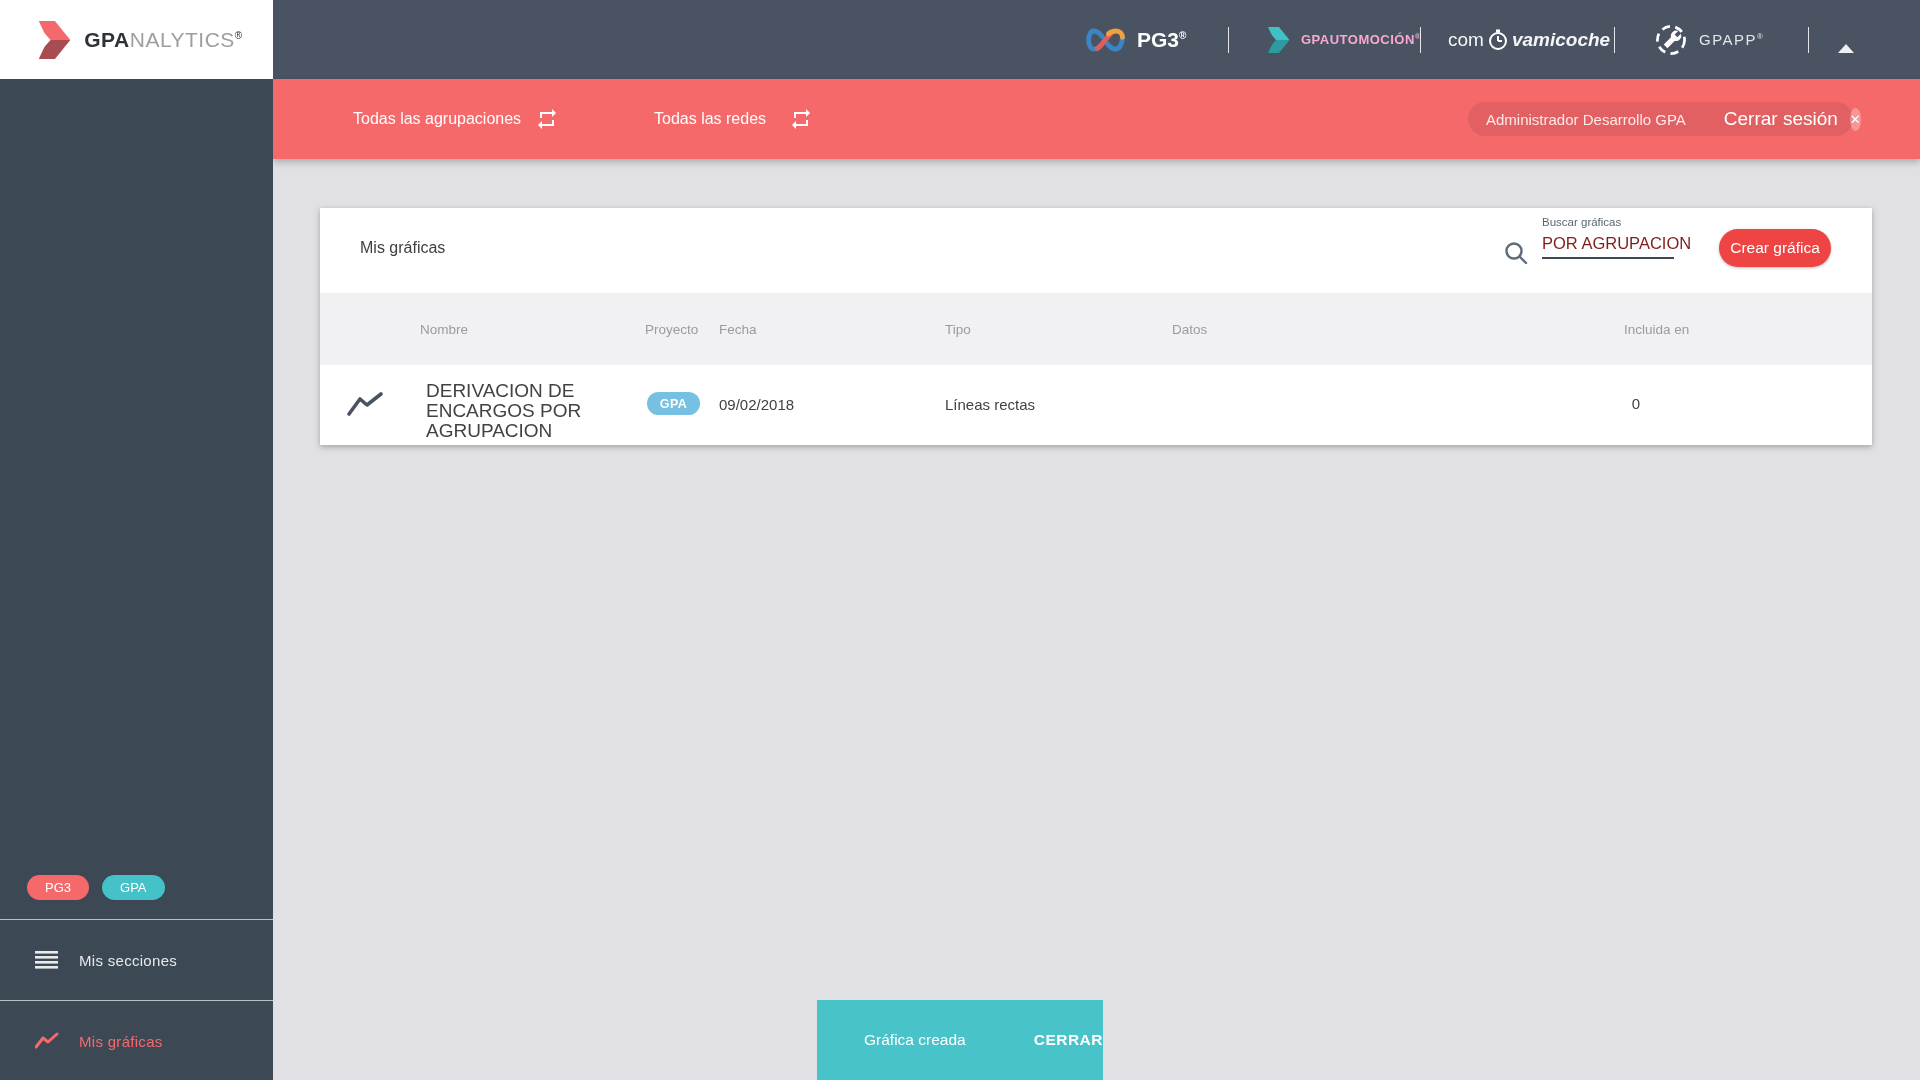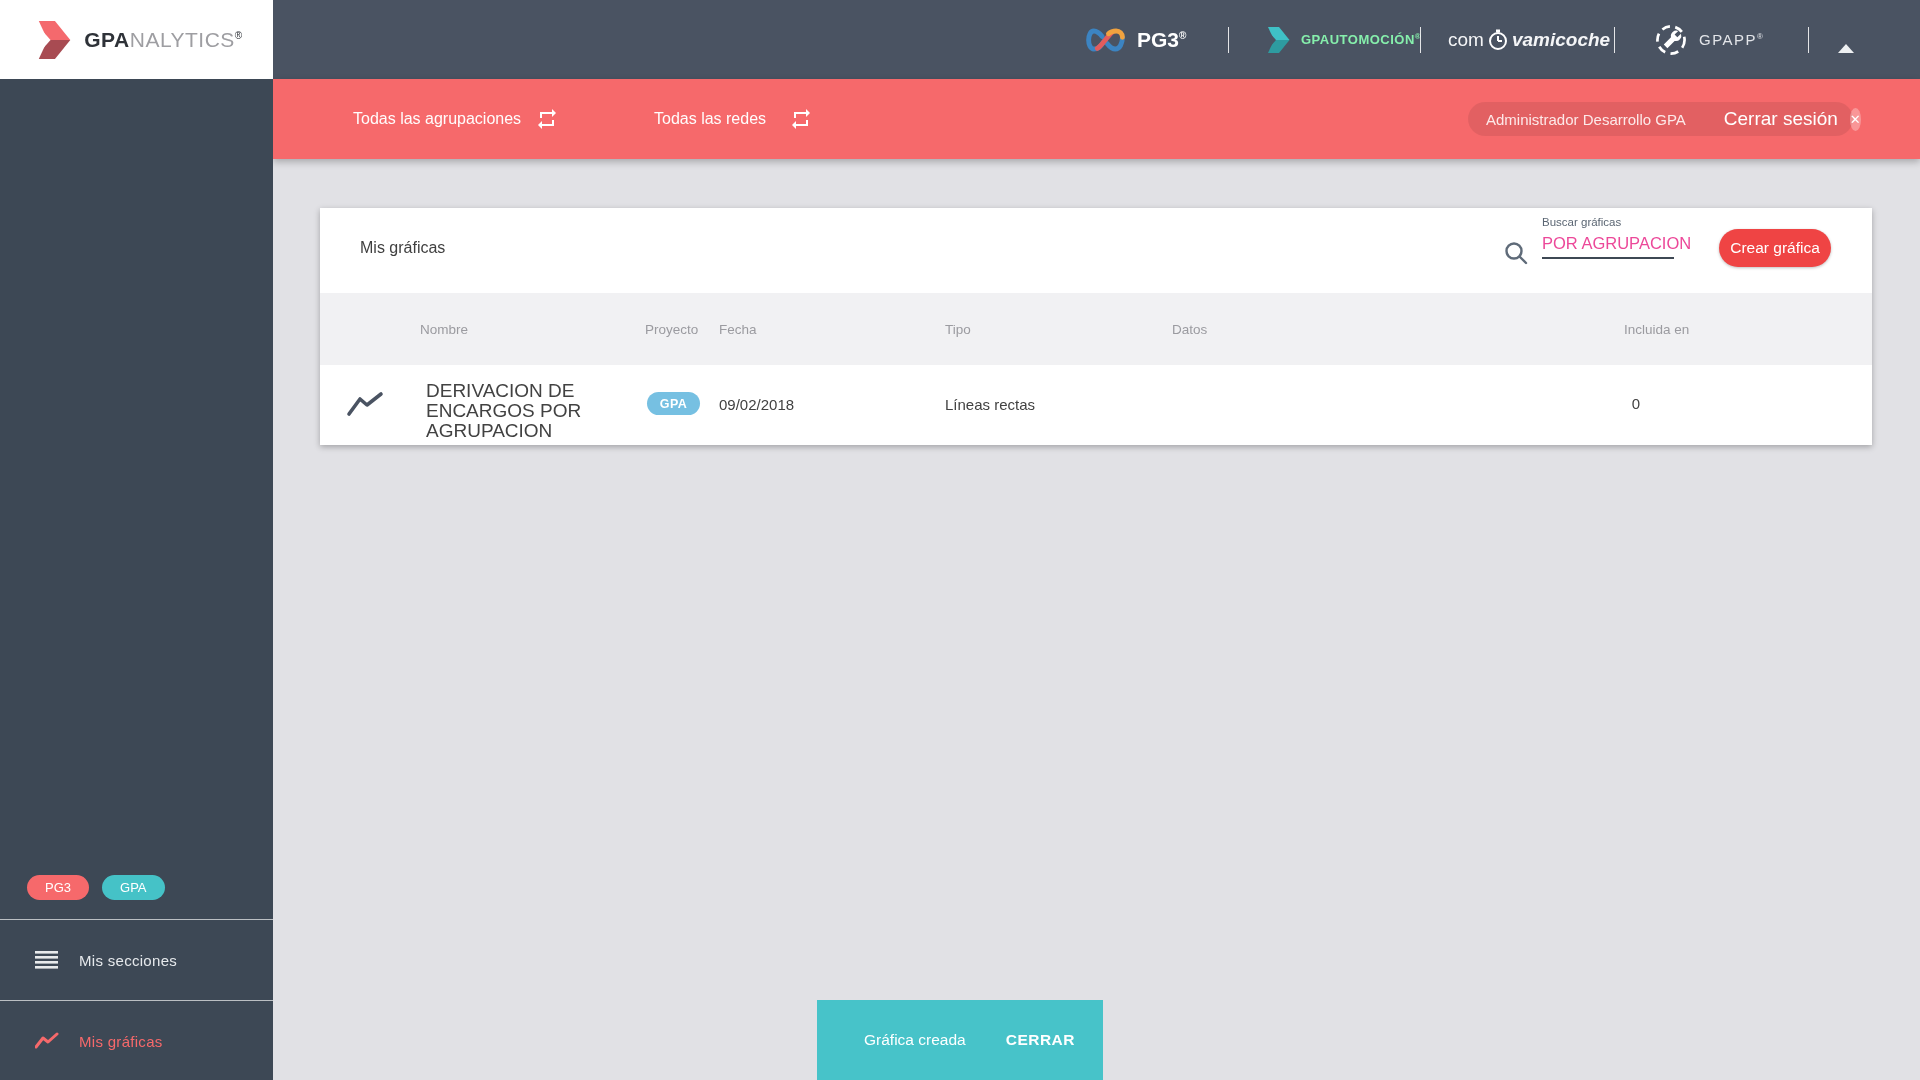--- a/index.html
+++ b/index.html
@@ -12,21 +12,21 @@
   .logobox { position:absolute; left:0; top:0; width:273px; height:79px; background:#ffffff;
              display:flex; align-items:center; justify-content:center; gap:10px; }
   .brandtext { font-size:21px; letter-spacing:0.5px; color:#9e9ea2; white-space:nowrap; }
   .brandtext b { color:#2e3238; font-weight:bold; }
   .brandtext sup { font-size:10px; color:#2e3238; }
 
   .hdr-logo { position:absolute; top:0; height:79px; display:flex; align-items:center; gap:9px; color:#fff; }
   .hdr-div { position:absolute; top:27px; width:1px; height:26px; background:rgba(255,255,255,0.85); }
   .pg3-label { font-size:21px; font-weight:bold; color:#fff; }
   .pg3-label sup { font-size:10px; }
-  .auto-label { font-size:13px; font-weight:bold; color:#86efac; letter-spacing:0.5px; }
+  .auto-label { font-size:13px; font-weight:bold; color:#f9a8d4; letter-spacing:0.5px; }
   .auto-label sup { font-size:8px; }
   .com-label { font-size:19px; color:#f4f5f7; display:flex; align-items:center; gap:3px; }
   .com-label .it { font-weight:bold; font-style:italic; }
   .gpapp-label { font-size:15px; color:#e3e5e9; letter-spacing:1.5px; }
   .gpapp-label sup { font-size:8px; }
   .hdr-caret { position:absolute; left:1838px; top:44px; width:0; height:0;
                border-left:8px solid transparent; border-right:8px solid transparent;
                border-bottom:9px solid #eef0f2; cursor:pointer; }
 
   
@@ -56,21 +56,21 @@
   .side-item .s-label { margin-left:20px; font-size:15px; color:#e6e9ec; letter-spacing:0.3px; }
   .side-item.active .s-label { color:#f6696b; }
 
   
   .card { position:absolute; left:320px; top:208px; width:1552px; height:237px; background:#ffffff;
           box-shadow:0 2px 6px rgba(0,0,0,0.28); }
   .card-title { position:absolute; left:40px; top:31px; font-size:16px; color:#3f3f3f; }
   .search-icon { position:absolute; left:1183px; top:32px; }
   .search-field { position:absolute; left:1222px; top:8px; width:132px; cursor:text; }
   .search-label { font-size:11.5px; color:#5b6673; }
-  .search-value { margin-top:6px; font-size:16.5px; color:#ec4899; white-space:nowrap; display:flex; align-items:center; }
+  .search-value { margin-top:6px; font-size:16.5px; color:#7f1d1d; white-space:nowrap; display:flex; align-items:center; }
   .caret-bar { display:inline-block; width:2px; height:18px; background:#3a424d; margin-left:1px; }
   .search-underline { margin-top:4px; width:132px; height:2px; background:#3e4854; }
   .create-btn { position:absolute; left:1399px; top:21px; width:112px; height:38px; border-radius:19px;
                 background:#ef4444; color:#fff; font-size:15.5px; border:none;
                 display:flex; align-items:center; justify-content:center; cursor:pointer;
                 box-shadow:0 1px 3px rgba(0,0,0,0.25); font-family:"Liberation Sans", sans-serif; }
 
   .thead { position:absolute; left:0; top:85px; width:1552px; height:72px; background:#f1f1f3; }
   .th { position:absolute; top:0; height:72px; display:flex; align-items:center;
         font-size:13.5px; color:#9b9ba0; }
@@ -82,21 +82,21 @@
                 display:flex; align-items:center; justify-content:center; }
   .cell-date { position:absolute; left:399px; top:31px; font-size:15px; color:#424242; }
   .cell-type { position:absolute; left:625px; top:31px; font-size:15px; color:#424242; }
   .cell-datos { position:absolute; left:852px; top:20px; font-size:14.5px; line-height:19px; color:#4b4b4b; }
   .cell-zero { position:absolute; left:1296px; top:30px; width:40px; text-align:center; font-size:15px; color:#424242; }
 
   
   .toast { position:absolute; left:817px; top:1000px; width:286px; height:80px; background:#47c3c9;
            display:flex; align-items:center; }
   .toast-msg { margin-left:47px; font-size:15.5px; color:#fdffff; }
-  .toast-action { margin-left:auto; margin-right:28px; font-size:15.5px; font-weight:bold;
+  .toast-action { margin-left:auto; margin-right:0; font-size:15.5px; font-weight:bold;
                   color:#ffffff; letter-spacing:0.5px; cursor:pointer; }
 </style>
 </head>
 <body>
 
 <div class="app">
 
   <div class="topbar">
 
     <div class="hdr-logo" style="left:1082px;">

